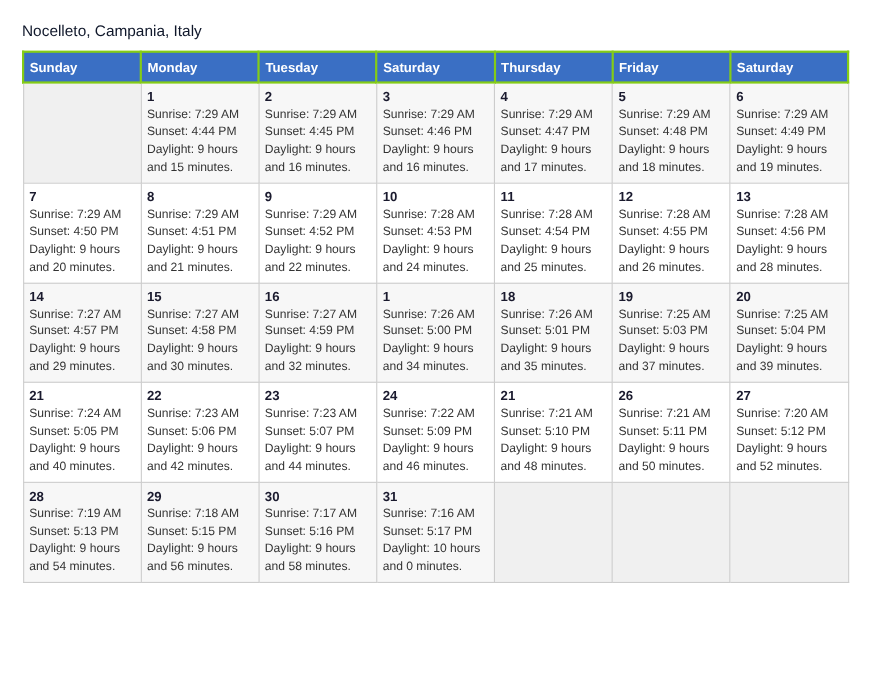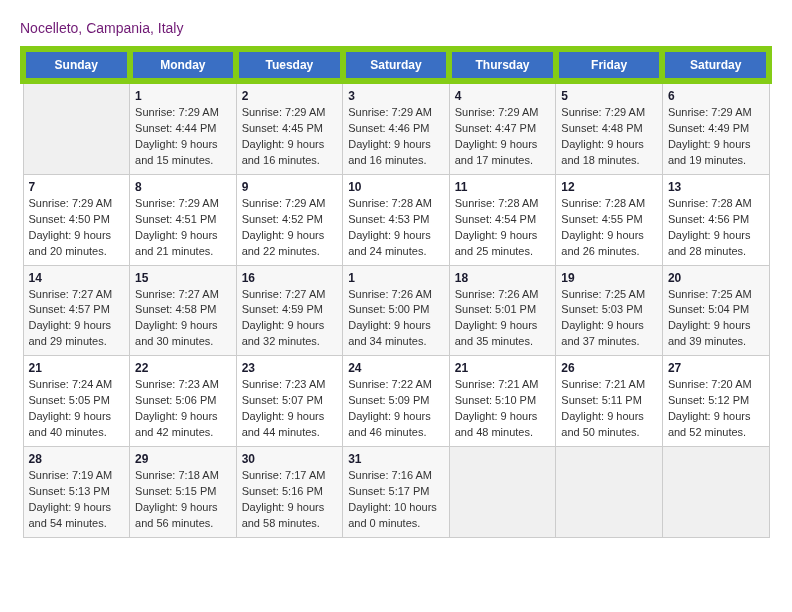--- a/index.html
+++ b/index.html
@@ -31,36 +31,36 @@
       text-align: right;
     }
     .month-title {
       font-size: 32px;
       font-weight: bold;
       color: #1a1a2e;
       line-height: 1.1;
     }
     .location {
       font-size: 14px;
-      color: #701a75;
+      color: #0f172a;
       margin-top: 2px;
     }
     table {
       width: 100%;
       border-collapse: collapse;
       table-layout: fixed;
     }
     thead tr th {
       background: #3a6fc4;
       color: #fff;
       font-size: 12px;
       font-weight: bold;
       padding: 6px 5px;
-      text-align: center;
-      border: 6px solid #84cc16;
+      text-align: left;
+      border: 2px solid #84cc16;
     }
     tbody tr td {
       vertical-align: top;
       padding: 5px 5px 5px 5px;
       border: 1px solid #ccc;
       font-size: 10px;
       color: #333;
       min-height: 70px;
       background: #fff;
     }

